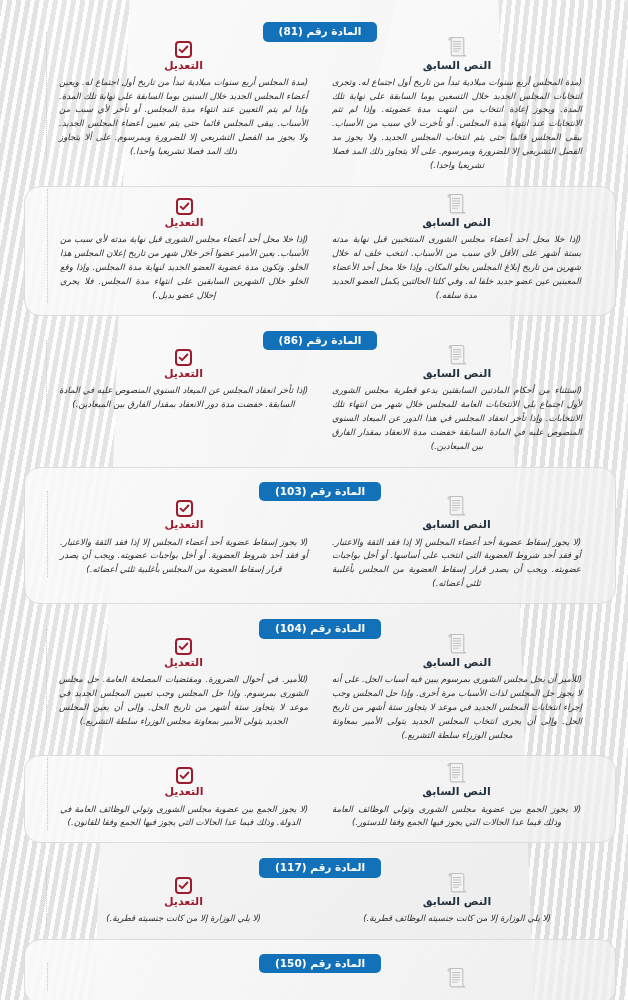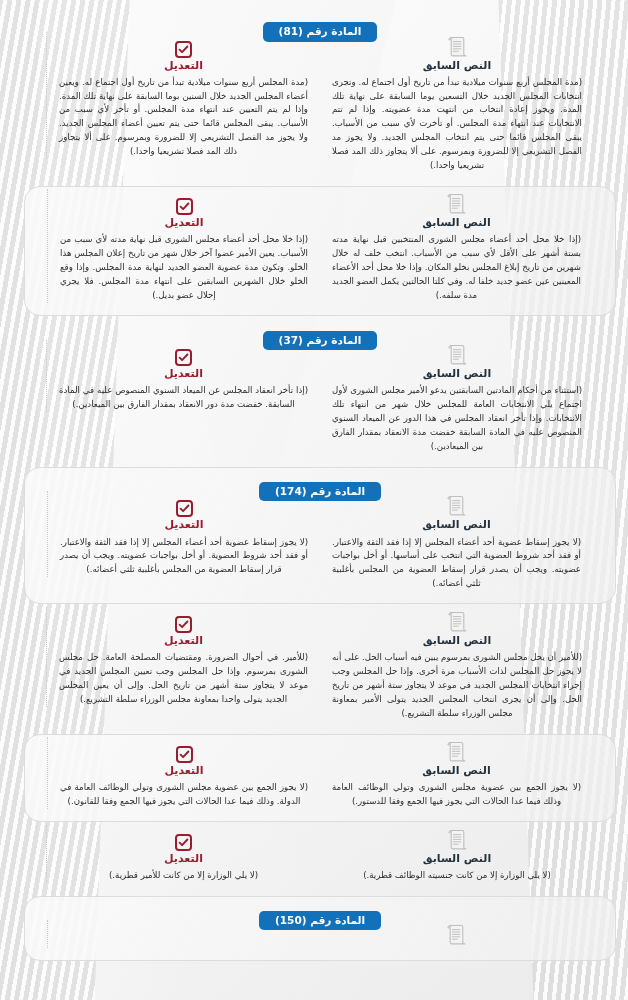--- a/index.html
+++ b/index.html
@@ -146,20 +146,21 @@
   .col-title.amend { color: #9b1c2e; }
   .col-title.prev  { color: #23323f; }
 
   .col-text {
     font-size: 8.6px;
     line-height: 1.62;
     color: #2b2b2b;
     text-align: justify;
     text-align-last: center;
     direction: rtl;
+    font-style: italic;
   }
 </style>
 </head>
 <body>
 
 <div class="bg-wrap">
   <div class="bg-sheet"></div>
   <div class="bg-diag"></div>
   <div class="bg-diag2"></div>
   <div class="bg-stripes-left"></div>
@@ -235,58 +236,58 @@
                 </svg>
               </span>
             </div>
             <div class="col-title amend">التعديل</div>
             <div class="col-text">(إذا خلا محل أحد أعضاء مجلس الشورى قبل نهاية مدته لأي سبب من الأسباب. يعين الأمير عضوا آخر خلال شهر من تاريخ إعلان المجلس هذا الخلو. وتكون مدة عضوية العضو الجديد لنهاية مدة المجلس. وإذا وقع الخلو خلال الشهرين السابقين على انتهاء مدة المجلس. فلا يجري إحلال عضو بديل.)</div>
           </div>
         </div>
       </div>
       <div class="article">
         <div class="badge-row">
-          <span class="article-badge">المادة رقم (37)</span>
-        </div>
-        <div class="cols">
-          <div class="col prev">
-            <div class="col-icon">
-              <span>
-                <svg class="doc-icon" width="19" height="23" viewBox="0 0 19 23">
-                  <path d="M3.2 2.5 h11.2 a1.4 1.4 0 0 1 1.4 1.4 v15.0 a2.0 2.0 0 0 0 2.0 2.0 h-13.0 a1.6 1.6 0 0 1 -1.6 -1.6 z" fill="#f3f3f3" stroke="#bfbfbf" stroke-width="1.1" stroke-linejoin="round"></path>
-                  <path d="M1.0 3.9 a2.2 2.2 0 0 1 2.2 -1.4 a1.4 1.4 0 0 0 -1.2 1.4 v1.1 h-1.0 z" fill="#ffffff" stroke="#bfbfbf" stroke-width="1.0"></path>
-                  <g stroke="#c2c2c2" stroke-width="1.0" stroke-linecap="round">
-                    <path d="M5.4 6.6 h7.4"></path>
-                    <path d="M5.4 9.0 h7.4"></path>
-                    <path d="M5.4 11.4 h7.4"></path>
-                    <path d="M5.4 13.8 h7.4"></path>
-                    <path d="M5.4 16.2 h5.0"></path>
-                  </g>
-                </svg>
-              </span>
-            </div>
-            <div class="col-title prev">النص السابق</div>
-            <div class="col-text">(استثناء من أحكام المادتين السابقتين يدعو الأمير مجلس الشورى لأول اجتماع يلي الانتخابات العامة للمجلس خلال شهر من انتهاء تلك الانتخابات. وإذا تأخر انعقاد المجلس في هذا الدور عن الميعاد السنوي المنصوص عليه في المادة السابقة خفضت مدة الانعقاد بمقدار الفارق بين الميعادين.)</div>
+          <span class="article-badge">المادة رقم (86)</span>
+        </div>
+        <div class="cols">
+          <div class="col prev">
+            <div class="col-icon">
+              <span>
+                <svg class="doc-icon" width="19" height="23" viewBox="0 0 19 23">
+                  <path d="M3.2 2.5 h11.2 a1.4 1.4 0 0 1 1.4 1.4 v15.0 a2.0 2.0 0 0 0 2.0 2.0 h-13.0 a1.6 1.6 0 0 1 -1.6 -1.6 z" fill="#f3f3f3" stroke="#bfbfbf" stroke-width="1.1" stroke-linejoin="round"></path>
+                  <path d="M1.0 3.9 a2.2 2.2 0 0 1 2.2 -1.4 a1.4 1.4 0 0 0 -1.2 1.4 v1.1 h-1.0 z" fill="#ffffff" stroke="#bfbfbf" stroke-width="1.0"></path>
+                  <g stroke="#c2c2c2" stroke-width="1.0" stroke-linecap="round">
+                    <path d="M5.4 6.6 h7.4"></path>
+                    <path d="M5.4 9.0 h7.4"></path>
+                    <path d="M5.4 11.4 h7.4"></path>
+                    <path d="M5.4 13.8 h7.4"></path>
+                    <path d="M5.4 16.2 h5.0"></path>
+                  </g>
+                </svg>
+              </span>
+            </div>
+            <div class="col-title prev">النص السابق</div>
+            <div class="col-text">(استثناء من أحكام المادتين السابقتين يدعو قطرية مجلس الشورى لأول اجتماع يلي الانتخابات العامة للمجلس خلال شهر من انتهاء تلك الانتخابات. وإذا تأخر انعقاد المجلس في هذا الدور عن الميعاد السنوي المنصوص عليه في المادة السابقة خفضت مدة الانعقاد بمقدار الفارق بين الميعادين.)</div>
           </div>
           <div class="col amend">
             <div class="col-icon">
               <span class="chk-icon">
                 <svg width="11" height="11" viewBox="0 0 11 11">
                   <path d="M1.6 5.7 L4.1 8.2 L9.4 2.5" stroke="#9b1c2e" stroke-width="1.9" fill="none" stroke-linecap="round" stroke-linejoin="round"></path>
                 </svg>
               </span>
             </div>
             <div class="col-title amend">التعديل</div>
             <div class="col-text">(إذا تأخر انعقاد المجلس عن الميعاد السنوي المنصوص عليه في المادة السابقة. خفضت مدة دور الانعقاد بمقدار الفارق بين الميعادين.)</div>
           </div>
         </div>
       </div>
       <div class="article boxed">
         <div class="badge-row">
-          <span class="article-badge">المادة رقم (174)</span>
+          <span class="article-badge">المادة رقم (103)</span>
         </div>
         <div class="cols">
           <div class="col prev">
             <div class="col-icon">
               <span>
                 <svg class="doc-icon" width="19" height="23" viewBox="0 0 19 23">
                   <path d="M3.2 2.5 h11.2 a1.4 1.4 0 0 1 1.4 1.4 v15.0 a2.0 2.0 0 0 0 2.0 2.0 h-13.0 a1.6 1.6 0 0 1 -1.6 -1.6 z" fill="#f3f3f3" stroke="#bfbfbf" stroke-width="1.1" stroke-linejoin="round"></path>
                   <path d="M1.0 3.9 a2.2 2.2 0 0 1 2.2 -1.4 a1.4 1.4 0 0 0 -1.2 1.4 v1.1 h-1.0 z" fill="#ffffff" stroke="#bfbfbf" stroke-width="1.0"></path>
                   <g stroke="#c2c2c2" stroke-width="1.0" stroke-linecap="round">
                     <path d="M5.4 6.6 h7.4"></path>
@@ -308,20 +309,23 @@
                   <path d="M1.6 5.7 L4.1 8.2 L9.4 2.5" stroke="#9b1c2e" stroke-width="1.9" fill="none" stroke-linecap="round" stroke-linejoin="round"></path>
                 </svg>
               </span>
             </div>
             <div class="col-title amend">التعديل</div>
             <div class="col-text">(لا يجوز إسقاط عضوية أحد أعضاء المجلس إلا إذا فقد الثقة والاعتبار. أو فقد أحد شروط العضوية. أو أخل بواجبات عضويته. ويجب أن يصدر قرار إسقاط العضوية من المجلس بأغلبية ثلثي أعضائه.)</div>
           </div>
         </div>
       </div>
       <div class="article">
+        <div class="badge-row">
+          <span class="article-badge">المادة رقم (104)</span>
+        </div>
         <div class="cols">
           <div class="col prev">
             <div class="col-icon">
               <span>
                 <svg class="doc-icon" width="19" height="23" viewBox="0 0 19 23">
                   <path d="M3.2 2.5 h11.2 a1.4 1.4 0 0 1 1.4 1.4 v15.0 a2.0 2.0 0 0 0 2.0 2.0 h-13.0 a1.6 1.6 0 0 1 -1.6 -1.6 z" fill="#f3f3f3" stroke="#bfbfbf" stroke-width="1.1" stroke-linejoin="round"></path>
                   <path d="M1.0 3.9 a2.2 2.2 0 0 1 2.2 -1.4 a1.4 1.4 0 0 0 -1.2 1.4 v1.1 h-1.0 z" fill="#ffffff" stroke="#bfbfbf" stroke-width="1.0"></path>
                   <g stroke="#c2c2c2" stroke-width="1.0" stroke-linecap="round">
                     <path d="M5.4 6.6 h7.4"></path>
                     <path d="M5.4 9.0 h7.4"></path>
@@ -337,21 +341,21 @@
           </div>
           <div class="col amend">
             <div class="col-icon">
               <span class="chk-icon">
                 <svg width="11" height="11" viewBox="0 0 11 11">
                   <path d="M1.6 5.7 L4.1 8.2 L9.4 2.5" stroke="#9b1c2e" stroke-width="1.9" fill="none" stroke-linecap="round" stroke-linejoin="round"></path>
                 </svg>
               </span>
             </div>
             <div class="col-title amend">التعديل</div>
-            <div class="col-text">(للأمير. في أحوال الضرورة. ومقتضيات المصلحة العامة. حل مجلس الشورى بمرسوم. وإذا حل المجلس وجب تعيين المجلس الجديد في موعد لا يتجاوز ستة أشهر من تاريخ الحل. وإلى أن يعين المجلس الجديد يتولى واحدا بمعاونة مجلس الوزراء سلطة التشريع.)</div>
+            <div class="col-text">(للأمير. في أحوال الضرورة. ومقتضيات المصلحة العامة. حل مجلس الشورى بمرسوم. وإذا حل المجلس وجب تعيين المجلس الجديد في موعد لا يتجاوز ستة أشهر من تاريخ الحل. وإلى أن يعين المجلس الجديد يتولى الأمير بمعاونة مجلس الوزراء سلطة التشريع.)</div>
           </div>
         </div>
       </div>
       <div class="article boxed">
         <div class="cols">
           <div class="col prev">
             <div class="col-icon">
               <span>
                 <svg class="doc-icon" width="19" height="23" viewBox="0 0 19 23">
                   <path d="M3.2 2.5 h11.2 a1.4 1.4 0 0 1 1.4 1.4 v15.0 a2.0 2.0 0 0 0 2.0 2.0 h-13.0 a1.6 1.6 0 0 1 -1.6 -1.6 z" fill="#f3f3f3" stroke="#bfbfbf" stroke-width="1.1" stroke-linejoin="round"></path>
@@ -376,20 +380,23 @@
                   <path d="M1.6 5.7 L4.1 8.2 L9.4 2.5" stroke="#9b1c2e" stroke-width="1.9" fill="none" stroke-linecap="round" stroke-linejoin="round"></path>
                 </svg>
               </span>
             </div>
             <div class="col-title amend">التعديل</div>
             <div class="col-text">(لا يجوز الجمع بين عضوية مجلس الشورى وتولي الوظائف العامة في الدولة. وذلك فيما عدا الحالات التي يجوز فيها الجمع وفقا للقانون.)</div>
           </div>
         </div>
       </div>
       <div class="article">
+        <div class="badge-row">
+          <span class="article-badge">المادة رقم (117)</span>
+        </div>
         <div class="cols">
           <div class="col prev">
             <div class="col-icon">
               <span>
                 <svg class="doc-icon" width="19" height="23" viewBox="0 0 19 23">
                   <path d="M3.2 2.5 h11.2 a1.4 1.4 0 0 1 1.4 1.4 v15.0 a2.0 2.0 0 0 0 2.0 2.0 h-13.0 a1.6 1.6 0 0 1 -1.6 -1.6 z" fill="#f3f3f3" stroke="#bfbfbf" stroke-width="1.1" stroke-linejoin="round"></path>
                   <path d="M1.0 3.9 a2.2 2.2 0 0 1 2.2 -1.4 a1.4 1.4 0 0 0 -1.2 1.4 v1.1 h-1.0 z" fill="#ffffff" stroke="#bfbfbf" stroke-width="1.0"></path>
                   <g stroke="#c2c2c2" stroke-width="1.0" stroke-linecap="round">
                     <path d="M5.4 6.6 h7.4"></path>
                     <path d="M5.4 9.0 h7.4"></path>
@@ -405,21 +412,21 @@
           </div>
           <div class="col amend">
             <div class="col-icon">
               <span class="chk-icon">
                 <svg width="11" height="11" viewBox="0 0 11 11">
                   <path d="M1.6 5.7 L4.1 8.2 L9.4 2.5" stroke="#9b1c2e" stroke-width="1.9" fill="none" stroke-linecap="round" stroke-linejoin="round"></path>
                 </svg>
               </span>
             </div>
             <div class="col-title amend">التعديل</div>
-            <div class="col-text">(لا يلي الوزارة إلا من كانت للأمير قطرية.)</div>
+            <div class="col-text">(لا يلي الوزارة إلا من كانت جنسيته قطرية.)</div>
           </div>
         </div>
       </div>
       <div class="article boxed">
         <div class="badge-row">
           <span class="article-badge">المادة رقم (150)</span>
         </div>
         <div class="cols">
           <div class="col prev">
             <div class="col-icon">

